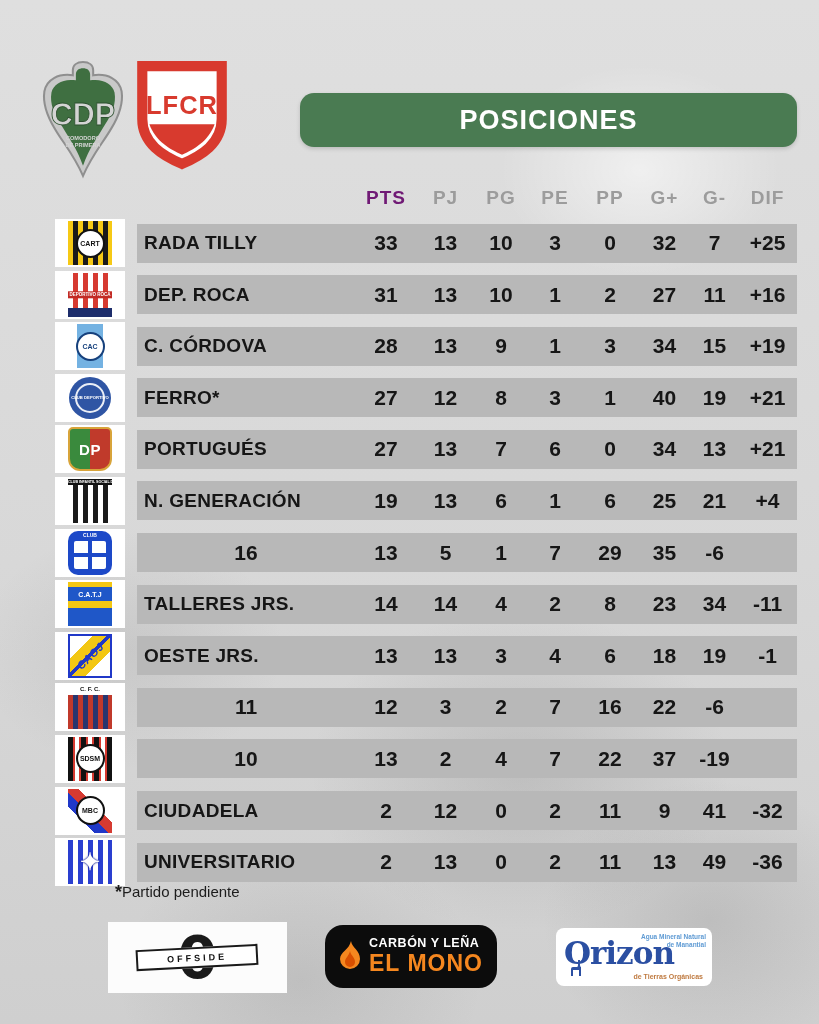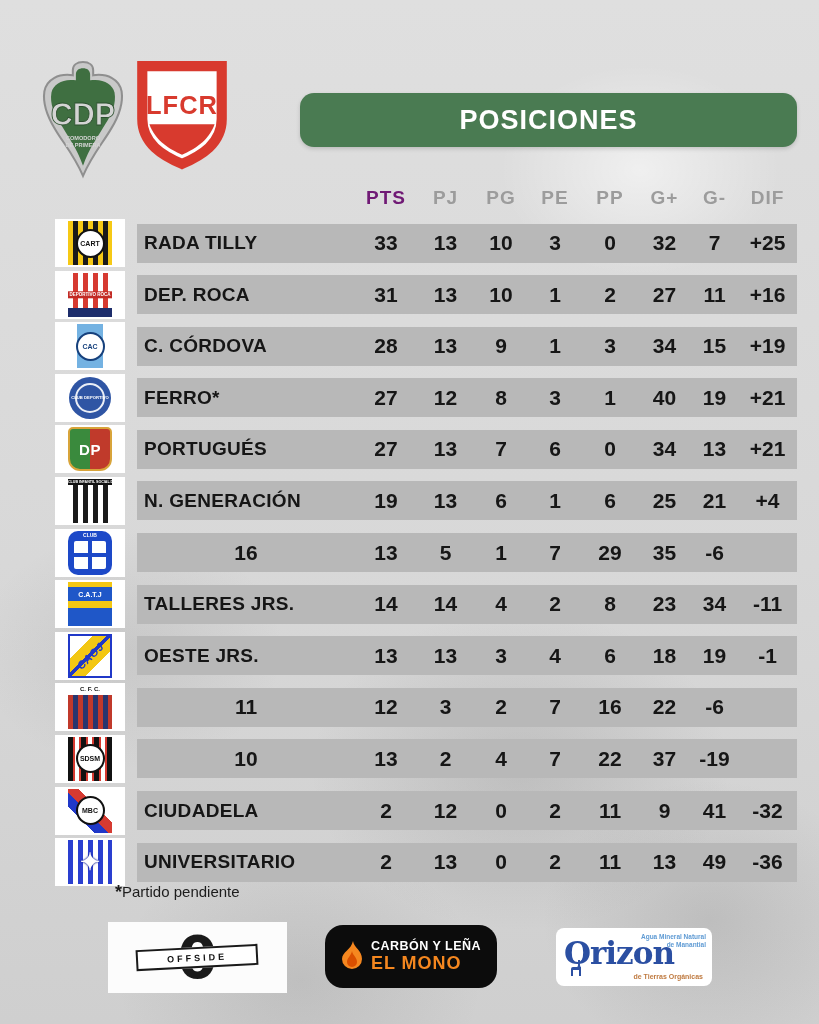--- a/index.html
+++ b/index.html
@@ -84,21 +84,21 @@
   .sponsor{position:absolute;z-index:2;display:flex;align-items:center;justify-content:center}
   .sp-offside{left:108px;top:922px;width:179px;height:71px;background:#fcfcfc}
   .off-wrap{position:relative;display:flex;align-items:center;justify-content:center}
   .off-zero{font-size:58px;font-weight:900;color:#1a1a1a;line-height:1;font-family:"DejaVu Sans",sans-serif}
   .off-band{position:absolute;width:118px;height:17px;background:#fff;border:2px solid #1a1a1a;
     display:flex;align-items:center;justify-content:center;font-size:9px;font-weight:800;letter-spacing:3px;
     color:#111;transform:rotate(-3deg)}
   .sp-elmono{left:325px;top:925px;width:172px;height:63px;background:#0c0c0c;border-radius:18px;gap:8px}
   .elmono-text{display:flex;flex-direction:column;line-height:1.15}
   .elmono-l1{color:#fff;font-size:12.5px;font-weight:800;letter-spacing:.5px}
-  .elmono-l2{font-size:18px;font-weight:900;letter-spacing:1px}
+  .elmono-l2{font-size:23px;font-weight:900;letter-spacing:1px}
   .sp-orizon{left:556px;top:928px;width:156px;height:58px;background:#ffffff;border-radius:8px}
   .oriz-wrap{position:relative;width:100%;height:100%}
   .oriz-word{position:absolute;left:8px;top:10px;font-family:"DejaVu Serif",serif;font-weight:700;font-size:31px;
     color:#2b4fa2;line-height:1;letter-spacing:-1px}
   .oriz-animal{position:absolute;left:13px;top:31px}
   .oriz-top{position:absolute;right:6px;top:5px;text-align:right;font-size:6.5px;line-height:1.25;color:#5f9bd4;font-weight:700}
   .oriz-bottom{position:absolute;right:9px;bottom:6px;font-size:7px;color:#bf7a40;font-weight:700}
 </style>
 </head>
 <body>

